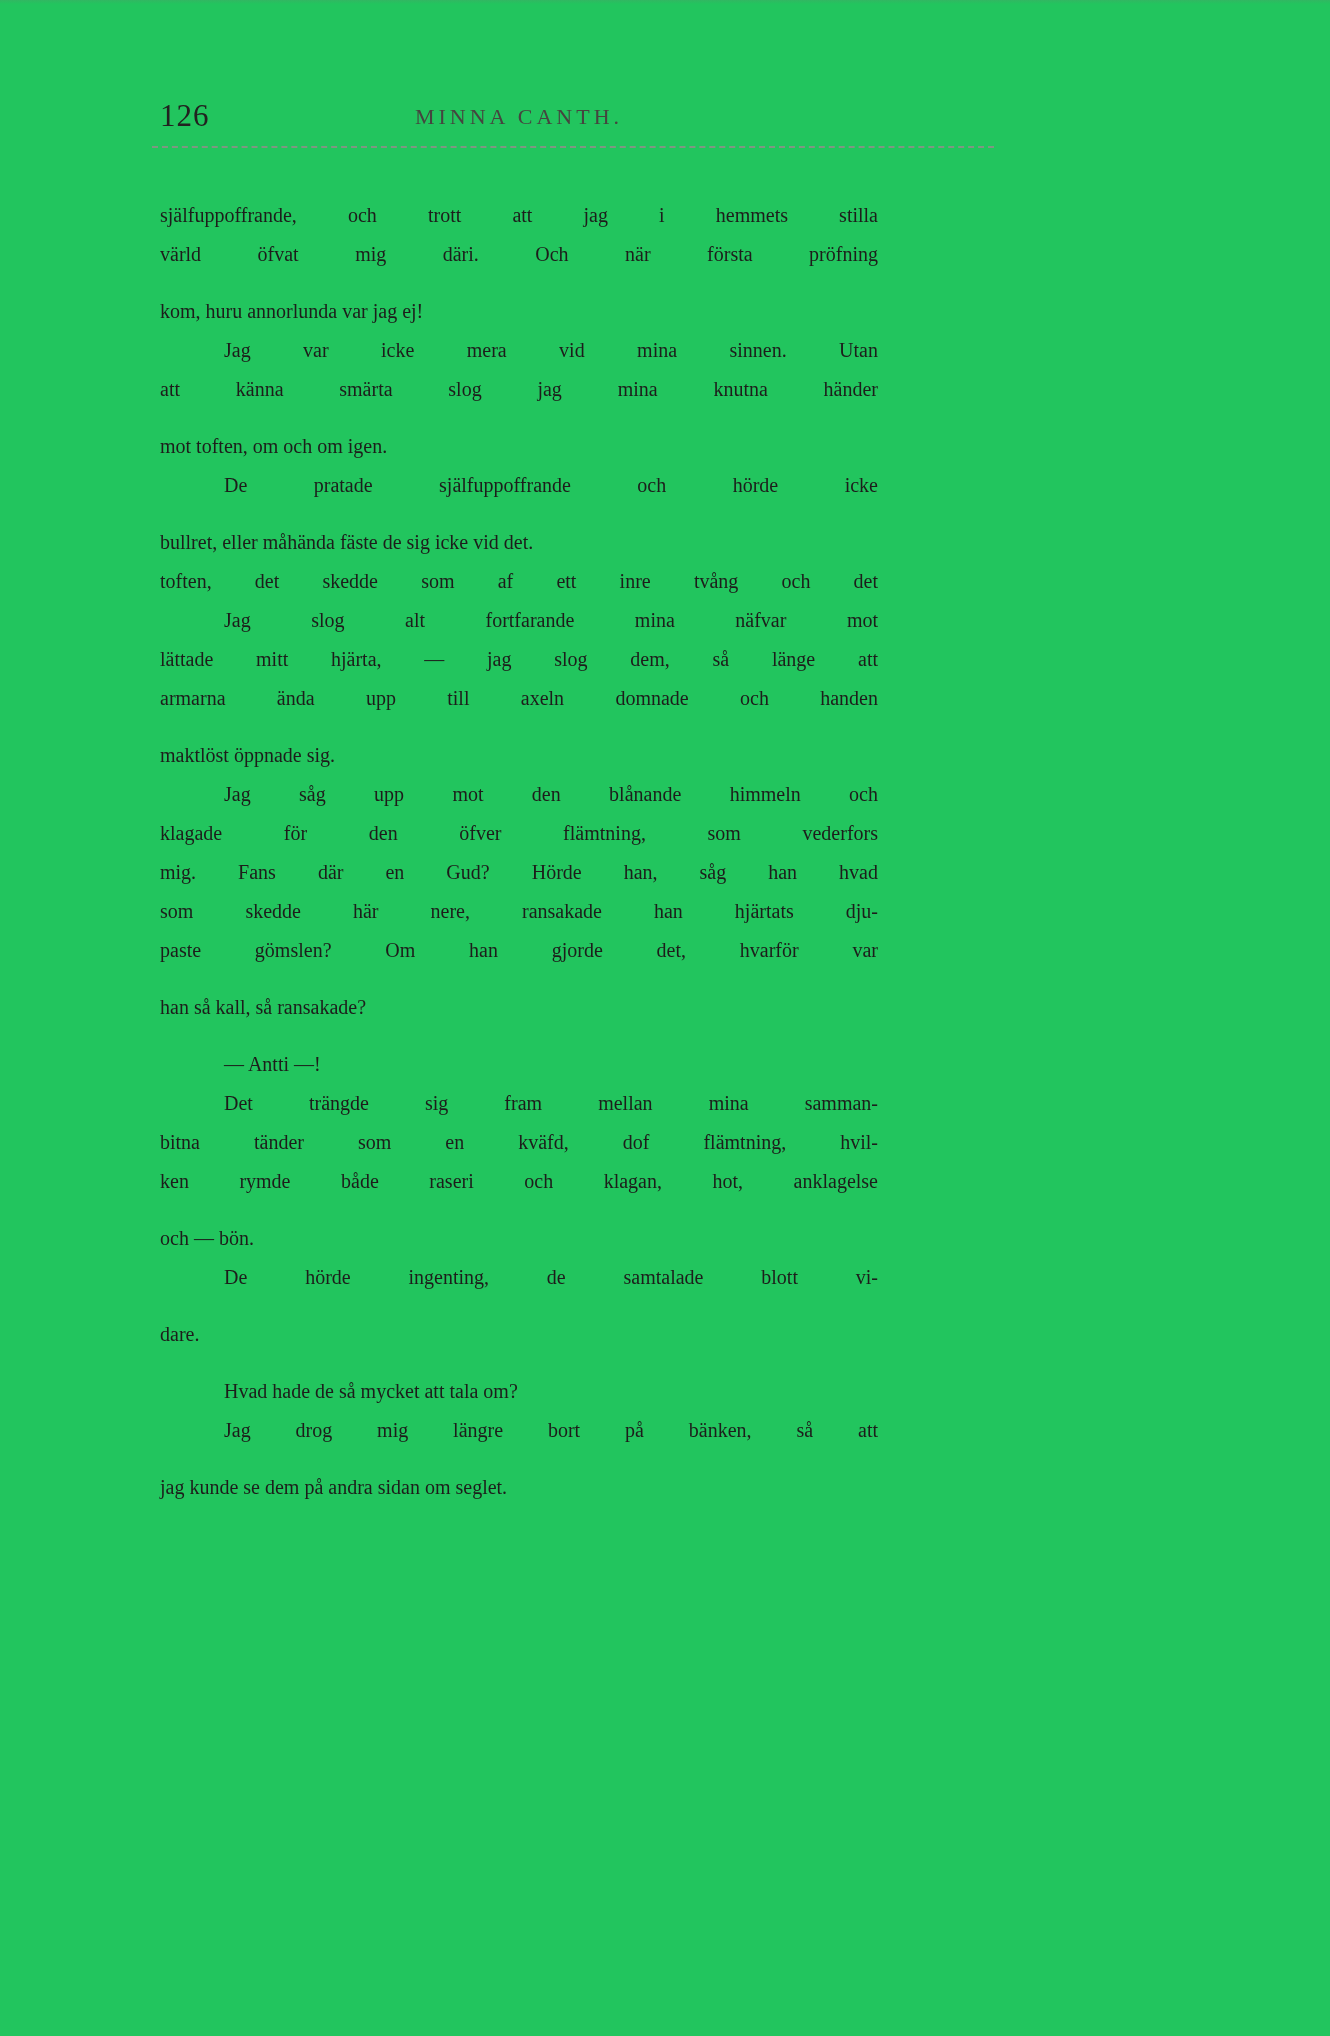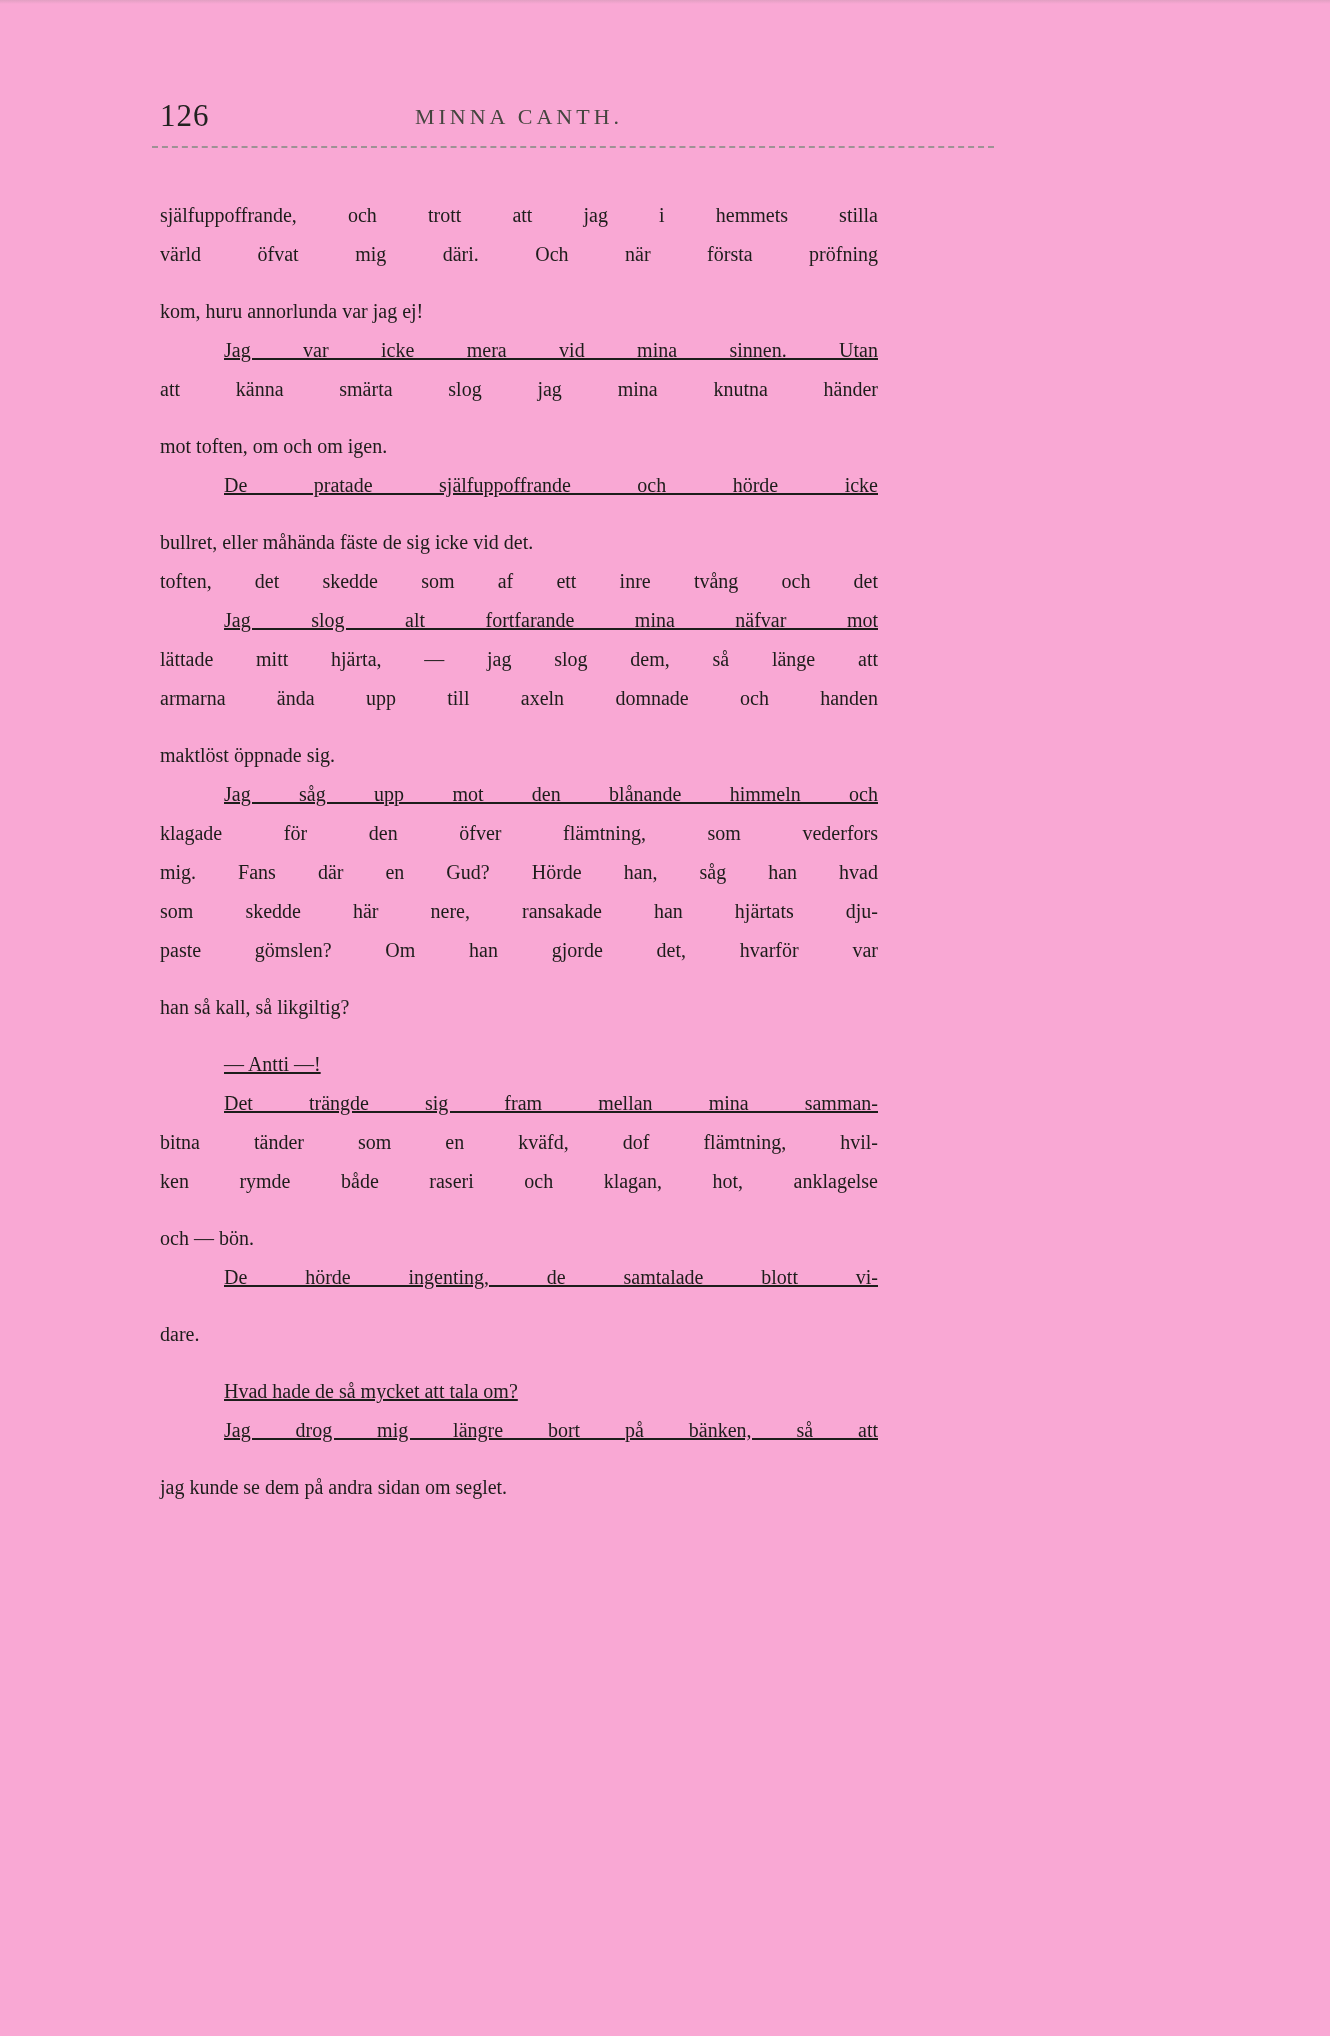--- a/index.html
+++ b/index.html
@@ -5,21 +5,21 @@
   html, body {
     margin: 0;
     padding: 0;
     background: #e9e9e6;
   }
   .page {
     position: relative;
     width: 1330px;
     height: 2036px;
     margin: 0 auto;
-    background: #f9a8d4;
+    background: #22c55e;
     font-family: "Liberation Serif", "DejaVu Serif", serif;
     color: #1d1d1b;
     overflow: hidden;
   }
   
   .page::before {
     content: "";
     position: absolute;
     top: 0; left: 0; right: 0;
     height: 4px;
@@ -73,21 +73,20 @@
     -moz-text-align-last: justify;
     white-space: normal;
   }
   .line.end {
     text-align-last: left;
     margin-top: 18px;
     -moz-text-align-last: left;
   }
   .line.indent {
     text-indent: 64px;
-    text-decoration: underline;
   }
 </style>
 </head>
 <body>
 
 <div class="page">
   <div class="header">
     <span class="pagenum">126</span>
     <span class="running-title">MINNA CANTH.</span>
   </div>
@@ -104,21 +103,21 @@
       <div class="line">toften, det skedde som af ett inre tvång och det</div>
       <div class="line indent">Jag slog alt fortfarande mina näfvar mot</div>
       <div class="line">lättade mitt hjärta, — jag slog dem, så länge att</div>
       <div class="line">armarna ända upp till axeln domnade och handen</div>
       <div class="line end">maktlöst öppnade sig.</div>
       <div class="line indent">Jag såg upp mot den blånande himmeln och</div>
       <div class="line">klagade för den öfver flämtning, som vederfors</div>
       <div class="line">mig. Fans där en Gud? Hörde han, såg han hvad</div>
       <div class="line">som skedde här nere, ransakade han hjärtats dju-</div>
       <div class="line">paste gömslen? Om han gjorde det, hvarför var</div>
-      <div class="line end">han så kall, så likgiltig?</div>
+      <div class="line end">han så kall, så ransakade?</div>
       <div class="line indent end">— Antti —!</div>
       <div class="line indent">Det trängde sig fram mellan mina samman-</div>
       <div class="line">bitna tänder som en kväfd, dof flämtning, hvil-</div>
       <div class="line">ken rymde både raseri och klagan, hot, anklagelse</div>
       <div class="line end">och — bön.</div>
       <div class="line indent">De hörde ingenting, de samtalade blott vi-</div>
       <div class="line end">dare.</div>
       <div class="line indent end">Hvad hade de så mycket att tala om?</div>
       <div class="line indent">Jag drog mig längre bort på bänken, så att</div>
       <div class="line end">jag kunde se dem på andra sidan om seglet.</div>

